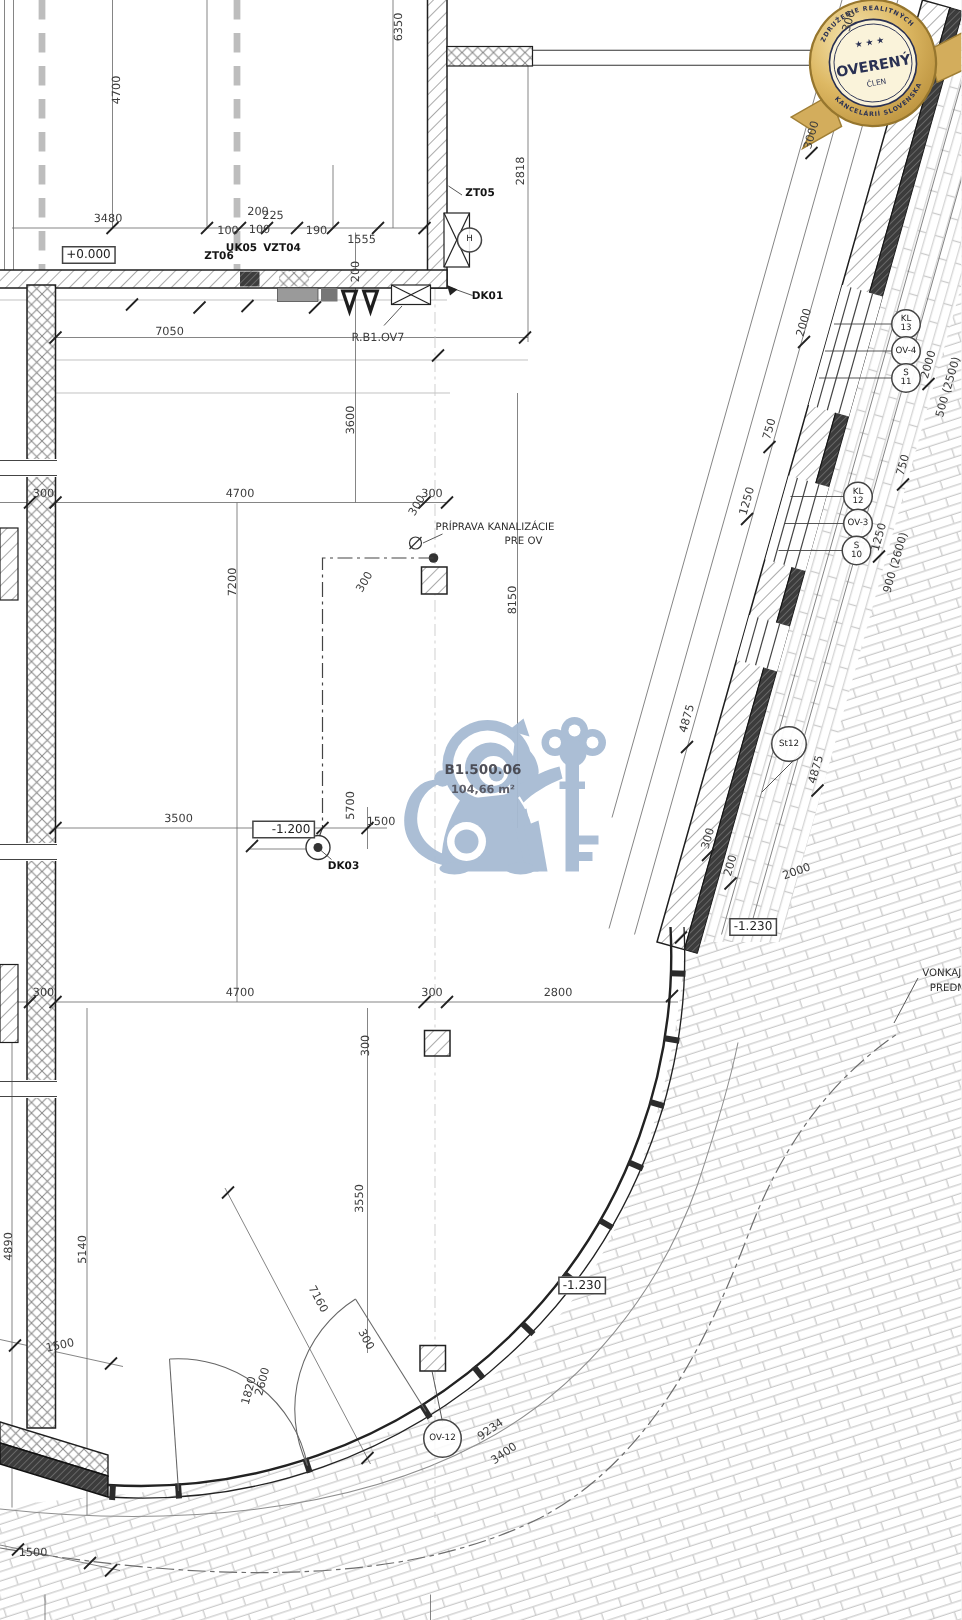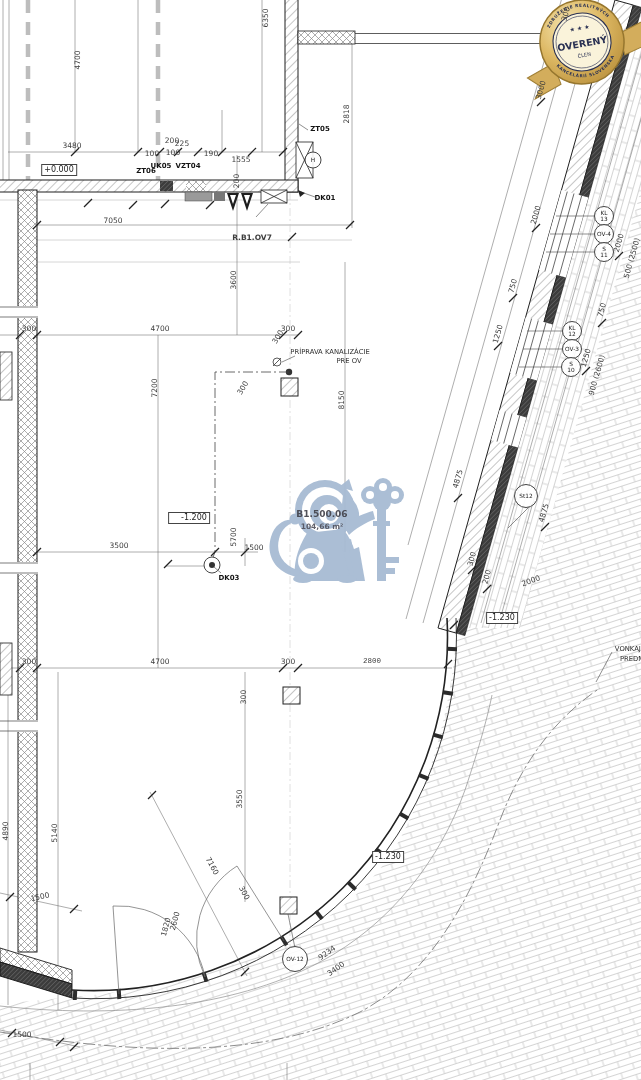--- a/index.html
+++ b/index.html
@@ -378,21 +378,21 @@
       <div class="ann" style="left: 155px; top: 388px; transform: translate(-50%, -50%) rotate(-90deg);">7200</div>
       <div class="ann" style="left: 342px; top: 400px; transform: translate(-50%, -50%) rotate(-90deg);">8150</div>
       <div class="ann" style="left: 278px; top: 337px; transform: translate(-50%, -50%) rotate(-60deg);">300</div>
       <div class="ann" style="left: 243px; top: 388px; transform: translate(-50%, -50%) rotate(-60deg);">300</div>
       <div class="ann" style="left: 119px; top: 546px; transform: translate(-50%, -50%) rotate(0deg);">3500</div>
       <div class="ann" style="left: 234px; top: 537px; transform: translate(-50%, -50%) rotate(-90deg);">5700</div>
       <div class="ann" style="left: 254px; top: 548px; transform: translate(-50%, -50%) rotate(0deg);">1500</div>
       <div class="ann" style="left: 29px; top: 662px; transform: translate(-50%, -50%) rotate(0deg);">300</div>
       <div class="ann" style="left: 160px; top: 662px; transform: translate(-50%, -50%) rotate(0deg);">4700</div>
       <div class="ann" style="left: 288px; top: 662px; transform: translate(-50%, -50%) rotate(0deg);">300</div>
-      <div class="ann" style="left: 372px; top: 662px; transform: translate(-50%, -50%) rotate(0deg); font-family: Liberation Mono, monospace;">2800</div>
+      <div class="ann" style="left: 372px; top: 662px; transform: translate(-50%, -50%) rotate(0deg);">2800</div>
       <div class="ann" style="left: 244px; top: 697px; transform: translate(-50%, -50%) rotate(-90deg);">300</div>
       <div class="ann" style="left: 240px; top: 799px; transform: translate(-50%, -50%) rotate(-90deg);">3550</div>
       <div class="ann" style="left: 55px; top: 833px; transform: translate(-50%, -50%) rotate(-90deg);">5140</div>
       <div class="ann" style="left: 6px; top: 831px; transform: translate(-50%, -50%) rotate(-90deg);">4890</div>
       <div class="ann" style="left: 40px; top: 897px; transform: translate(-50%, -50%) rotate(-12deg);">1500</div>
       <div class="ann" style="left: 212px; top: 866px; transform: translate(-50%, -50%) rotate(62deg);">7160</div>
       <div class="ann" style="left: 244px; top: 893px; transform: translate(-50%, -50%) rotate(62deg);">300</div>
       <div class="ann" style="left: 166px; top: 927px; transform: translate(-50%, -50%) rotate(-75deg);">1820</div>
       <div class="ann" style="left: 175px; top: 921px; transform: translate(-50%, -50%) rotate(-75deg);">2600</div>
       <div class="ann" style="left: 327px; top: 953px; transform: translate(-50%, -50%) rotate(-35deg);">9234</div>
@@ -412,23 +412,23 @@
       <div class="ann" style="left: 632px; top: 258px; transform: translate(-50%, -50%) rotate(-74deg);">500 (2500)</div>
       <div class="ann" style="left: 602px; top: 310px; transform: translate(-50%, -50%) rotate(-74deg);">750</div>
       <div class="ann" style="left: 586px; top: 358px; transform: translate(-50%, -50%) rotate(-74deg);">1250</div>
       <div class="ann" style="left: 597px; top: 375px; transform: translate(-50%, -50%) rotate(-74deg);">900 (2600)</div>
       <div class="ann lbl" style="left: 320px; top: 129px; transform: translate(-50%, -50%) rotate(0deg);">ZT05</div>
       <div class="ann lbl" style="left: 146px; top: 171px; transform: translate(-50%, -50%) rotate(0deg);">ZT06</div>
       <div class="ann lbl" style="left: 161px; top: 166px; transform: translate(-50%, -50%) rotate(0deg);">UK05</div>
       <div class="ann lbl" style="left: 188px; top: 166px; transform: translate(-50%, -50%) rotate(0deg);">VZT04</div>
       <div class="ann lbl" style="left: 325px; top: 198px; transform: translate(-50%, -50%) rotate(0deg);">DK01</div>
       <div class="ann lbl" style="left: 229px; top: 578px; transform: translate(-50%, -50%) rotate(0deg);">DK03</div>
-      <div class="ann" style="left: 252px; top: 238px; transform: translate(-50%, -50%) rotate(0deg); font-weight: bold;">R.B1.OV7</div>
+      <div class="ann" style="left: 252px; top: 225px; transform: translate(-50%, -50%) rotate(0deg);">R.B1.OV7</div>
       <div class="ann boxed" style="left: 59px; top: 170px; transform: translate(-50%, -50%) rotate(0deg); text-align: center;">+0.000</div>
-      <div class="ann boxed" style="left: 189px; top: 518px; transform: translate(-50%, -50%) rotate(0deg); padding-left: 12px;">-1.200</div>
+      <div class="ann boxed" style="left: 189px; top: 553px; transform: translate(-50%, -50%) rotate(0deg); padding-left: 12px;">-1.200</div>
       <div class="ann boxed" style="left: 502px; top: 618px; transform: translate(-50%, -50%) rotate(0deg);">-1.230</div>
       <div class="ann boxed" style="left: 388px; top: 857px; transform: translate(-50%, -50%) rotate(0deg);">-1.230</div>
       <div class="ann note" style="left: 330px; top: 352px; transform: translate(-50%, -50%) rotate(0deg);">PRÍPRAVA KANALIZÁCIE</div>
       <div class="ann note" style="left: 349px; top: 361px; transform: translate(-50%, -50%) rotate(0deg);">PRE OV</div>
       <div class="ann note" style="left: 630px; top: 649px; transform: translate(-50%, -50%) rotate(0deg);">VONKAJŠ</div>
       <div class="ann note" style="left: 632px; top: 659px; transform: translate(-50%, -50%) rotate(0deg);">PREDM</div>
       <div class="circ" style="left: 604px; top: 216px;">
         <span>KL</span>
         <span>13</span>
       </div>

